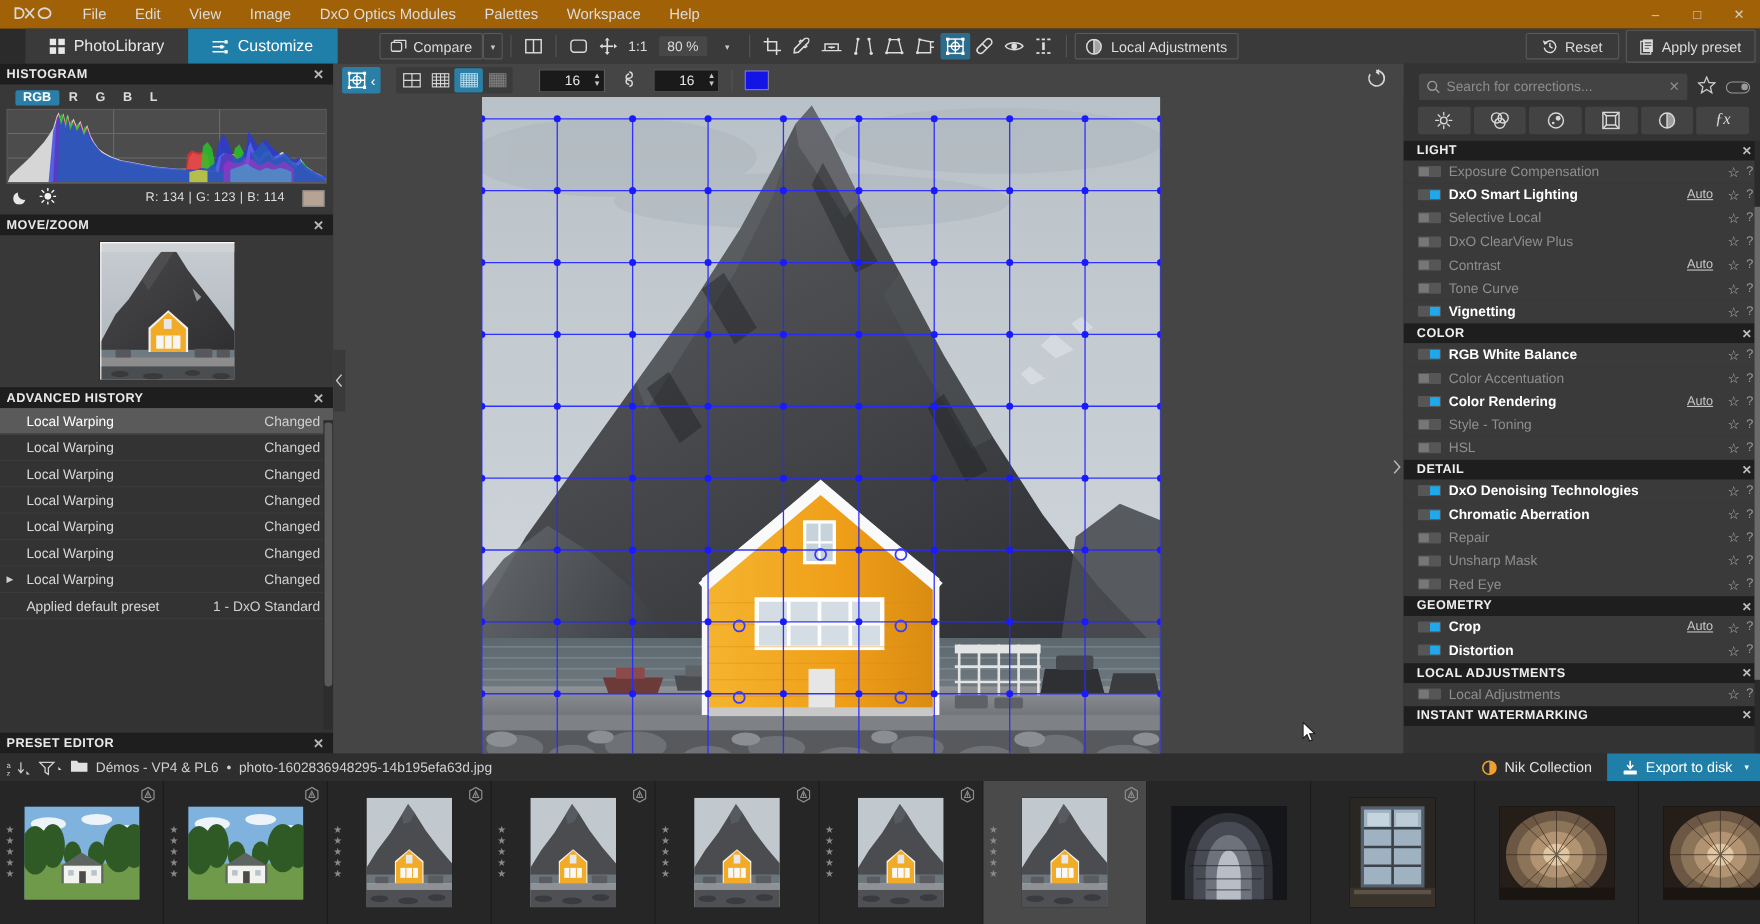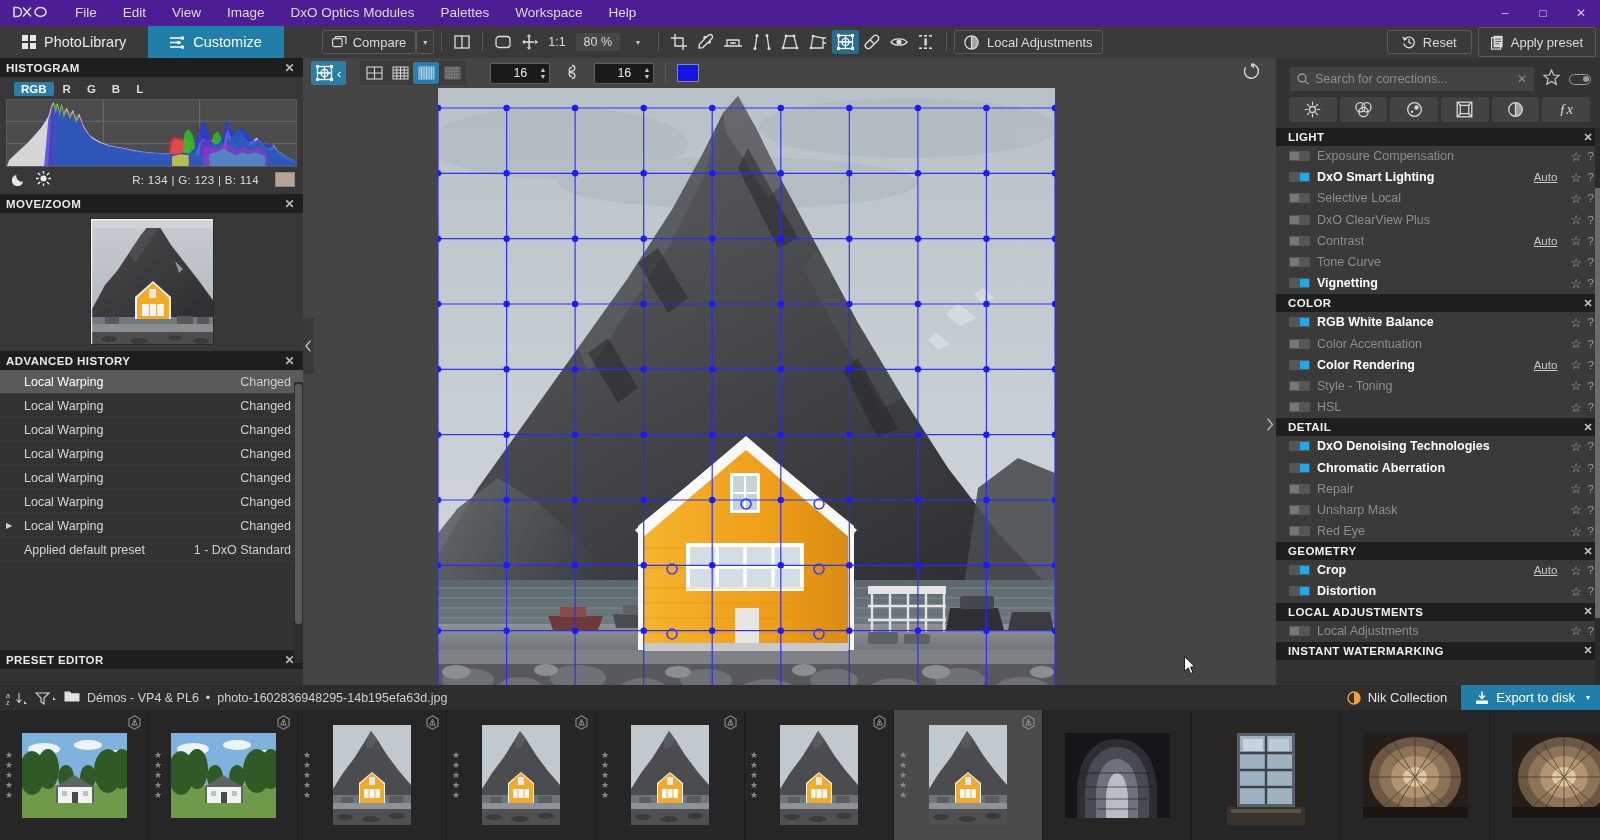--- a/index.html
+++ b/index.html
@@ -8,32 +8,32 @@
     background: #2b2b2b;
     font-family: "Liberation Sans", sans-serif;
     color: #cfcfcf;
     overflow: hidden;
     -webkit-font-smoothing: antialiased;
   }
   .app { position: relative; width: 1600px; height: 840px; display: flex; flex-direction: column; }
 
   
   .menubar {
-    height: 26px; background: #4c1d95; display: flex; align-items: center;
+    height: 26px; background: #a16207; display: flex; align-items: center;
     flex: 0 0 26px; position: relative;
   }
   .logo { padding: 0 14px 0 12px; color: #d8d8d8; font-size: 14px; letter-spacing: -1px; font-weight: 600; }
   .menu-item { padding: 0 13px; font-size: 13.5px; color: #dcdcdc; line-height: 26px; cursor: default; }
   .winbtns { position: absolute; right: 0; top: 0; height: 26px; display: flex; }
   .winbtn { width: 38px; height: 26px; display: flex; align-items: center; justify-content: center; font-size: 12px; color: #d0d0d0; }
 
   
   .toolbar {
     height: 32px; background: #3a3a3a; display: flex; align-items: center;
-    flex: 0 0 32px; position: relative;
+    flex: 0 0 32px; position: relative; margin-left: 23px;
   }
   .mode-tab {
     height: 32px; display: flex; align-items: center; gap: 8px;
     padding: 0 22px; font-size: 14.5px; color: #e8e8e8; cursor: default;
   }
   .mode-tab.active { background: #1f7fa8; color: #fff; }
   .tb-group { display: flex; align-items: center; }
   .tb-sep { width: 1px; height: 20px; background: #555; margin: 0 7px; }
   .tb-btn {
     height: 24px; min-width: 26px; display: flex; align-items: center; justify-content: center;
@@ -73,21 +73,21 @@
     height: 24px; display: flex; align-items: center; padding: 0 12px 0 8px;
     font-size: 12.5px; color: #d8d8d8; border-bottom: 1px solid #3b3b3b; position: relative; text-align: right;
   }
   .ah-row .lbl { padding-left: 16px; }
   .ah-row .val { margin-left: auto; color: #cfcfcf; }
   .ah-row.active { background: #5a5a5a; color: #fff; }
   .ah-row .tri { position: absolute; left: 6px; font-size: 8px; color: #cfcfcf; }
   .ah-created { font-size: 11.5px; color: #7f7f7f; text-align: center; padding: 7px 0; font-style: italic; }
   .ah-spacer { flex: 1 1 auto; }
 
-  .preset-hdr { position: absolute; bottom: 16px; left: 0; right: 0; }
+  .preset-hdr { position: absolute; bottom: 0; left: 0; right: 0; }
 
   
   .left-scroll { position: absolute; right: 0; top: 324px; bottom: 22px; width: 9px; background: #2d2d2d; }
   .left-scroll .thumb { position: absolute; top: 2px; left: 1px; width: 7px; height: 240px; background: #5a5a5a; border-radius: 3px; }
 
   
   .center { flex: 1 1 auto; background: #454545; display: flex; flex-direction: column; position: relative; min-width: 0; }
   .edit-toolbar { height: 30px; background: #454545; display: flex; align-items: center; padding: 0 8px; gap: 4px; position: relative; z-index: 5; }
   .et-blue { background: #2b7fa6; height: 24px; display: flex; align-items: center; gap: 4px; padding: 0 5px; border-radius: 2px; color: #fff; }
   .et-grp { display: flex; align-items: center; background: #3b3b3b; border-radius: 2px; padding: 1px; margin-left: 10px; }

